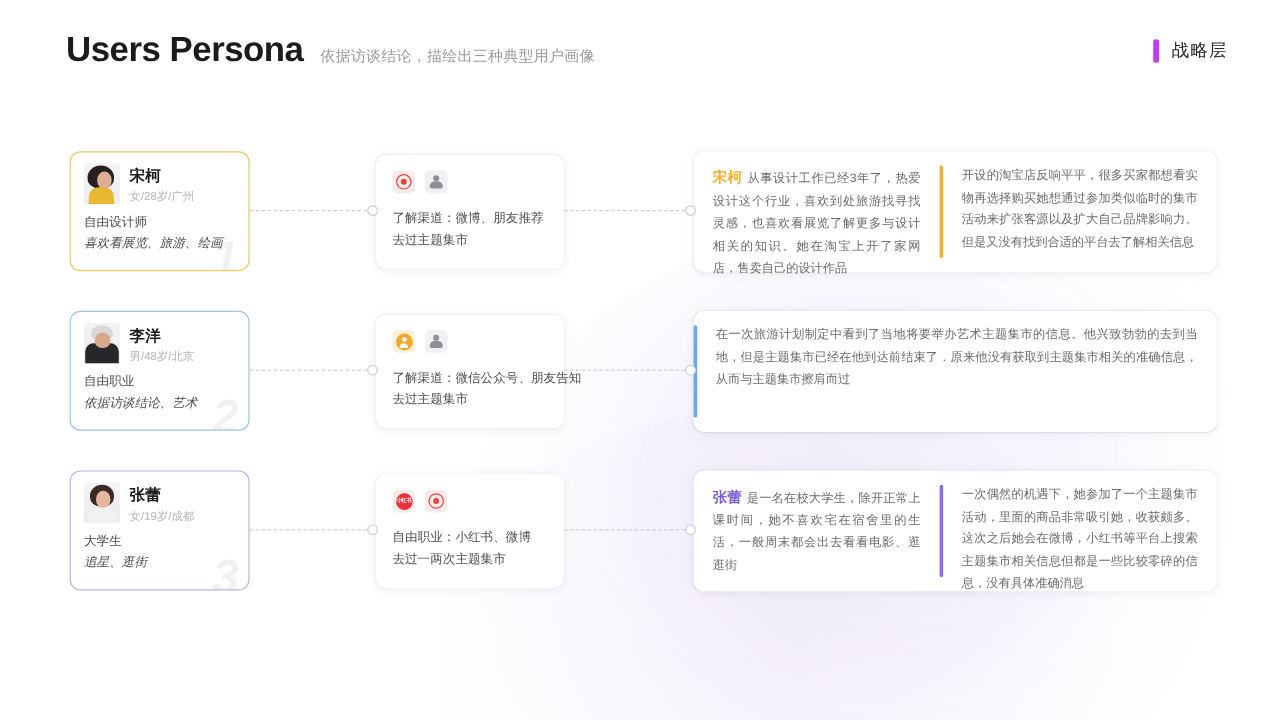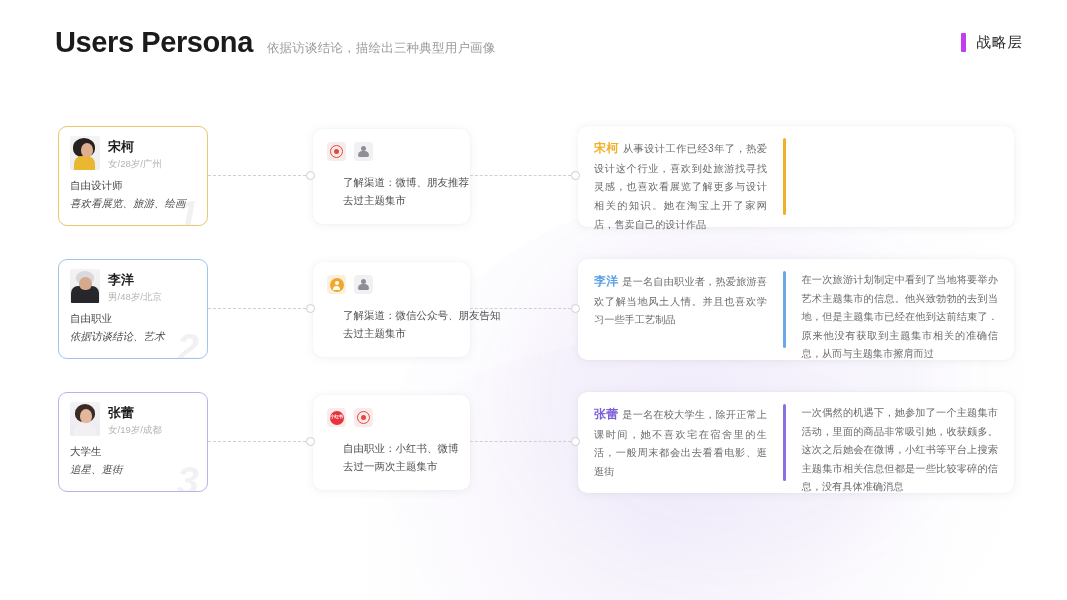--- a/index.html
+++ b/index.html
@@ -354,21 +354,20 @@
     letter-spacing: -0.4px;
     font-weight: 700;
     line-height: 1;
   }
 
   .channel-line {
     font-size: 10.5px;
     color: #4f4f4f;
     line-height: 1.75;
     white-space: nowrap;
-    margin-left: 16px;
   }
 
   
   .detail-card {
     position: absolute;
     left: 578px;
     top: 8px;
     width: 436px;
     height: 101px;
     background: #ffffff;
@@ -493,20 +492,23 @@
     <div class="connector conn-2">
       <div class="dash"></div>
       <div class="node"></div>
     </div>
 
     <div class="detail-card">
       <div class="detail-left">
         <div class="detail-para"><span class="detail-name">宋柯</span><span>从事设计工作已经3年了，热爱设计这个行业，喜欢到处旅游找寻找灵感，也喜欢看展览了解更多与设计相关的知识。她在淘宝上开了家网店，售卖自己的设计作品</span></div>
       </div>
       <div class="detail-divider"></div>
+      <div class="detail-right">
+        <div class="detail-para">开设的淘宝店反响平平，很多买家都想看实物再选择购买她想通过参加类似临时的集市活动来扩张客源以及扩大自己品牌影响力。但是又没有找到合适的平台去了解相关信息</div>
+      </div>
     </div>
   </div>
 
   <div class="row">
 
     <div class="persona-card accent-blue">
       <div class="persona-top">
         <div class="avatar a2">
             <span class="avatar-skin"></span>
           </div>
@@ -537,23 +539,20 @@
       <div class="channel-line">了解渠道：微信公众号、朋友告知</div>
       <div class="channel-line">去过主题集市</div>
     </div>
 
     <div class="connector conn-2">
       <div class="dash"></div>
       <div class="node"></div>
     </div>
 
     <div class="detail-card">
-      <div class="detail-left">
-        <div class="detail-para"><span class="detail-name accent-blue">李洋</span><span>是一名自由职业者，热爱旅游喜欢了解当地风土人情。并且也喜欢学习一些手工艺制品</span></div>
-      </div>
       <div class="detail-divider accent-blue"></div>
       <div class="detail-right">
         <div class="detail-para">在一次旅游计划制定中看到了当地将要举办艺术主题集市的信息。他兴致勃勃的去到当地，但是主题集市已经在他到达前结束了．原来他没有获取到主题集市相关的准确信息，从而与主题集市擦肩而过</div>
       </div>
     </div>
   </div>
 
   <div class="row">
 
     <div class="persona-card accent-purple">

